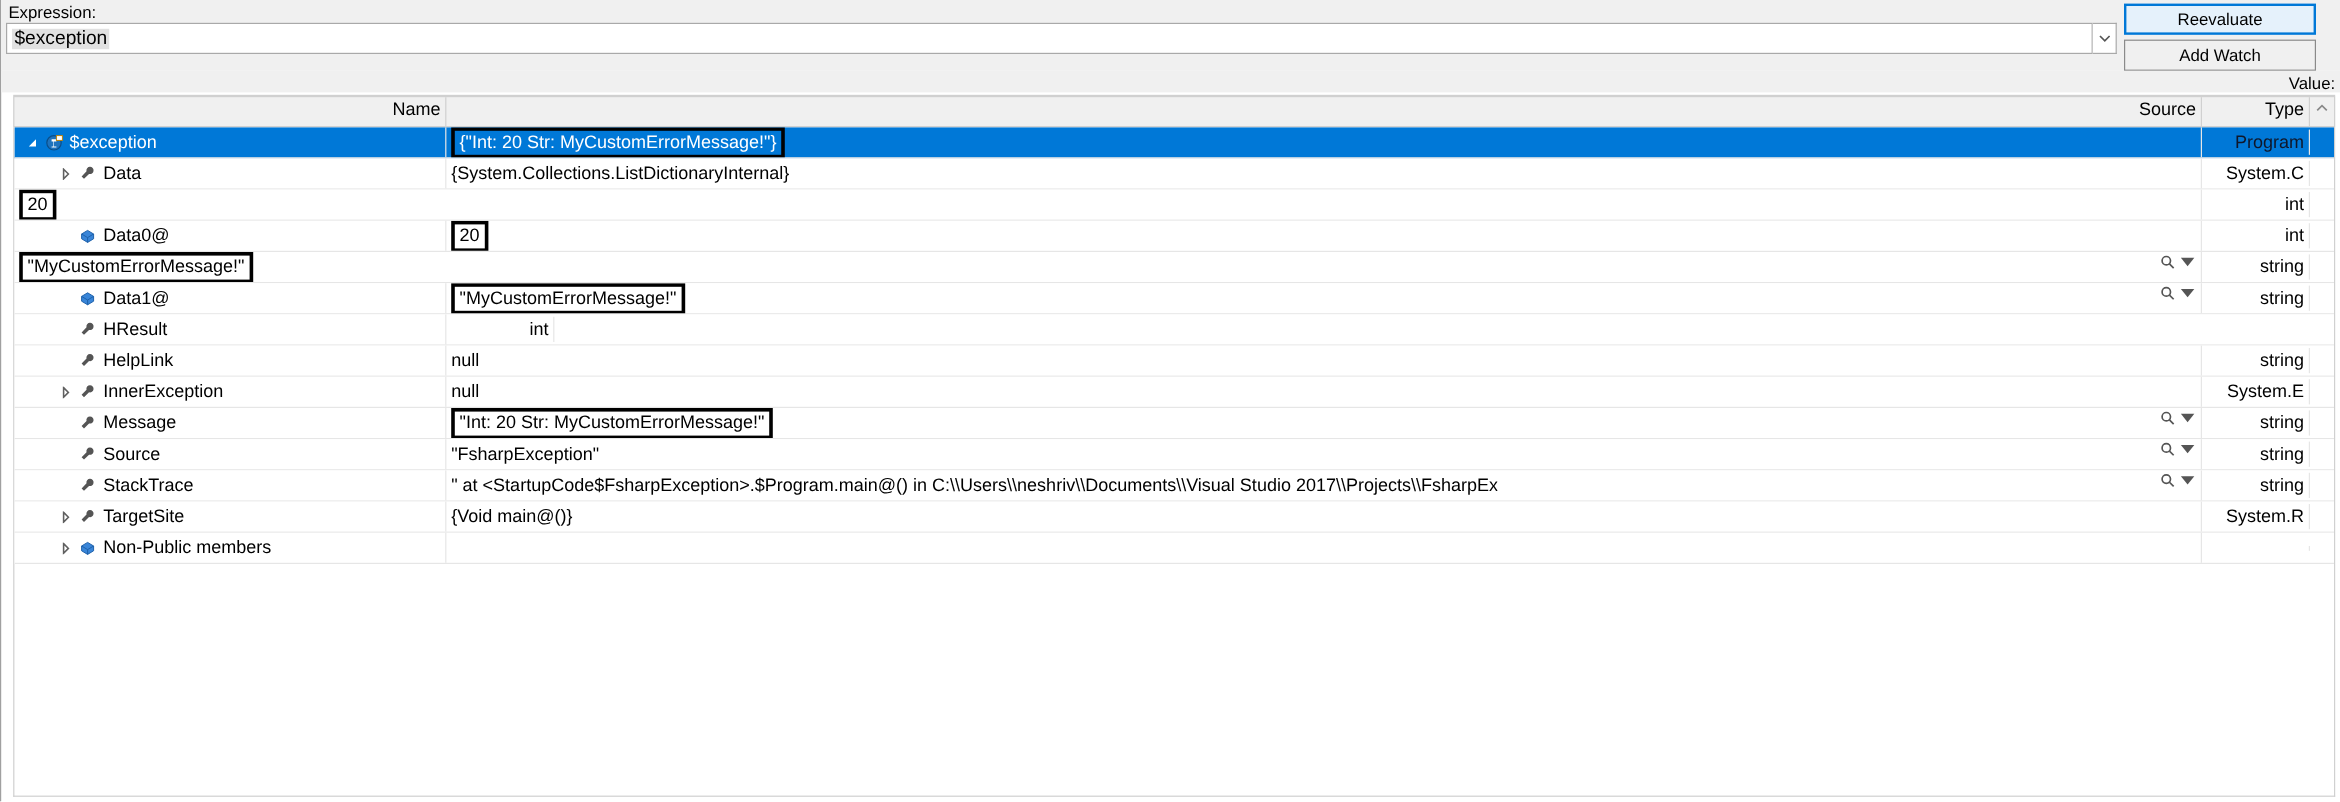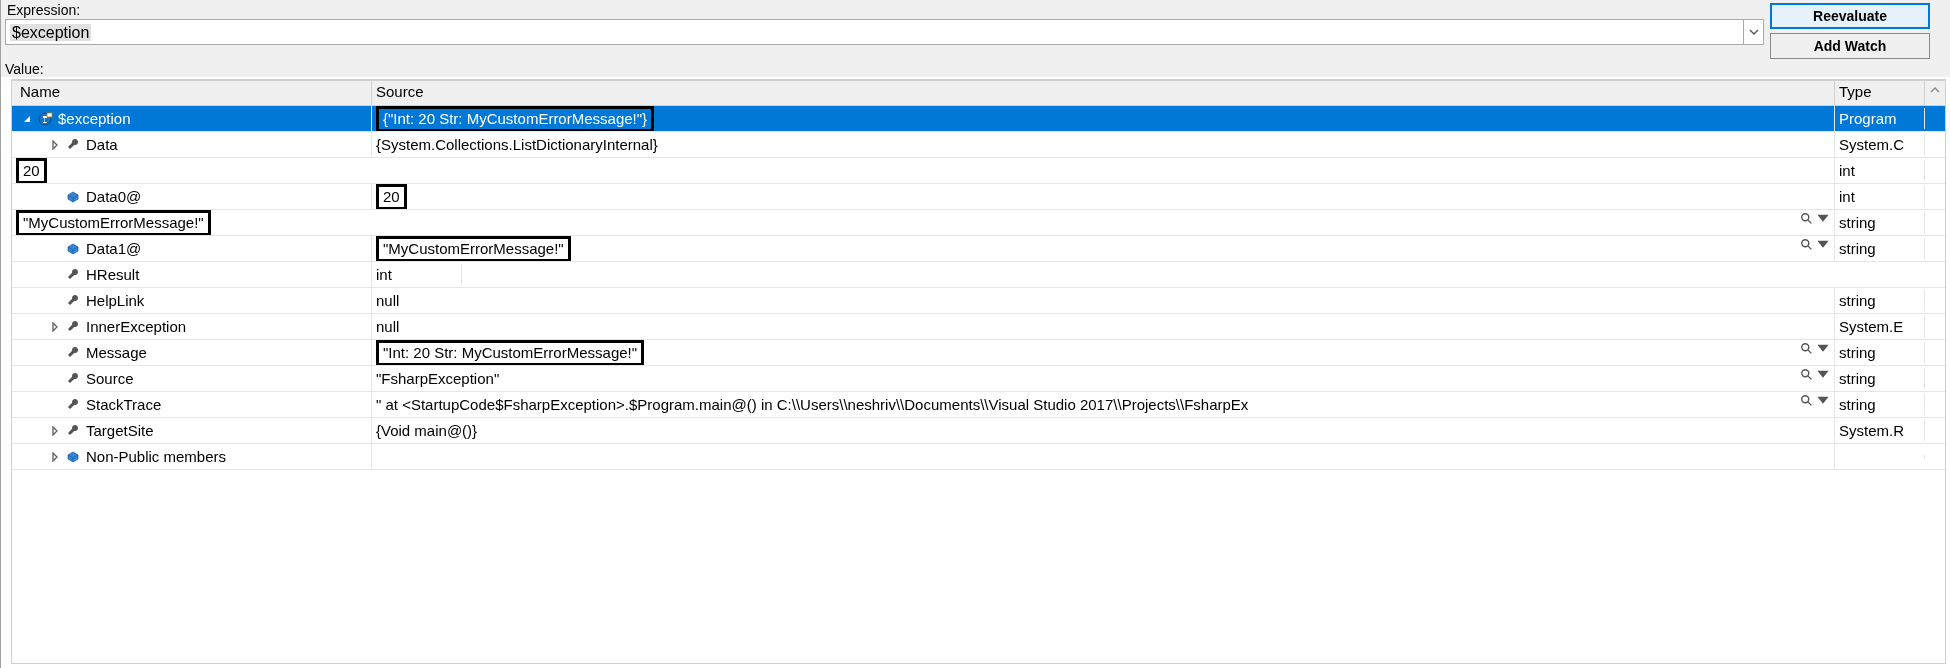--- a/index.html
+++ b/index.html
@@ -70,38 +70,40 @@
     gap: 4px;
     width: 160px;
     padding-top: 1px;
   }
   .btn {
     height: 26px;
     background: #f0f0f0;
     border: 1px solid #8a8a8a;
     font-size: 14px;
     cursor: pointer;
-    display:flex;align-items:center;justify-content:center;font-weight:bold;
+    display:flex;align-items:center;justify-content:center;
   }
   .btn.primary {
     border: 2px solid #0078d7;
     background: #e5f1fb;
   }
   .value-label {
     font-size: 14px;
     padding: 2px 4px 0 4px;
     background: #f0f0f0;
+    text-align: right;
   }
   .grid-wrap {
     flex:1;
     display:flex;
     flex-direction:column;
     border-top:1px solid #d0d0d0;
     position:relative;
     margin: 2px 4px 4px 10px;
+    text-align: right;
   }
   .grid-header {
     display:flex;
     background:#f0f0f0;
     border: 1px solid #d0d0d0;
     height: 26px;
     font-size:15px;
   }
   .col-name { width:360px; padding:2px 4px 2px 8px; border-right:1px solid #d0d0d0; }
   .col-value { flex:1; padding:2px 4px; border-right:1px solid #d0d0d0; }
@@ -110,21 +112,21 @@
   .grid-body { flex:1; overflow:hidden; border:1px solid #d0d0d0; border-top:none; }
   .row {
     display:flex;
     align-items:center;
     height:26px;
     border-bottom:1px solid #e6e6e6;
     background:#fff;
     font-size:15px;
   }
   .row.selected { background:#0078d7; color:#fff; }
-  .row.selected .col-type-cell { color:#ffffff; }
+  .row.selected .col-type-cell { color:#0f172a; }
   .name-cell {
     width:360px;
     display:flex;
     align-items:center;
     height:100%;
     border-right:1px solid #e6e6e6;
     overflow:hidden; white-space:nowrap;
   }
   .indent { display:inline-block; }
   .expander {

